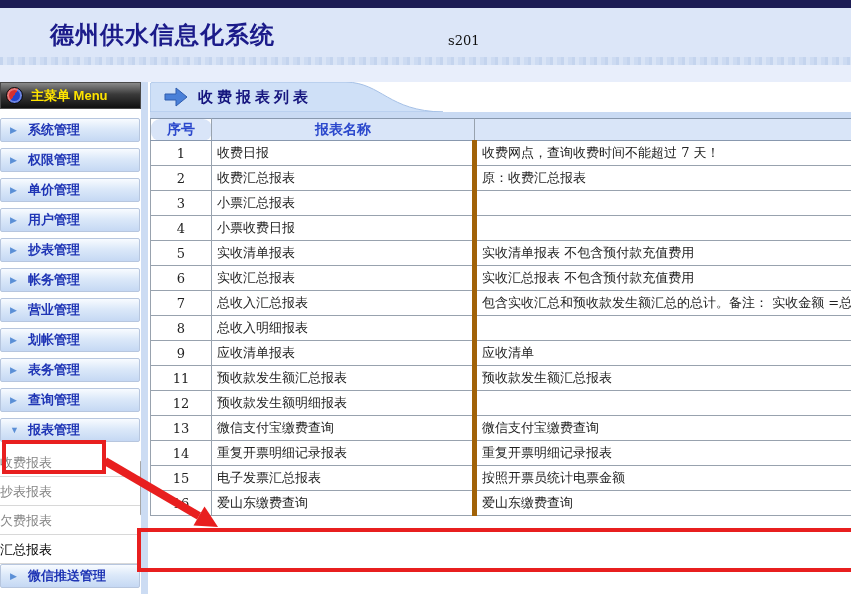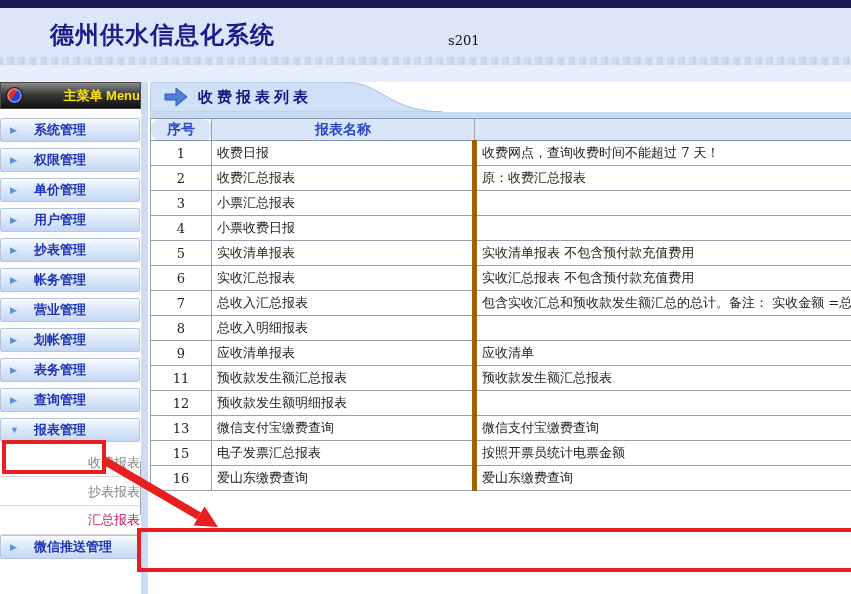--- a/index.html
+++ b/index.html
@@ -20,47 +20,47 @@
     position:absolute; left:448px; top:25px; font-size:13px; color:#101010;
     font-family:"DejaVu Serif", serif;
   }
   .band {
     position:absolute; left:0; top:57px; width:851px; height:8px;
     background:repeating-linear-gradient(90deg,#c4d4ee 0 3px,#d9e4f6 3px 7px,#cddbf2 7px 11px);
   }
   .gapband { position:absolute; left:0; top:65px; width:851px; height:17px; background:#e8eefb; }
 
   
-  .sidebar { position:absolute; left:0; top:82px; width:150px; height:461px; background:#ffffff;text-align:right; }
+  .sidebar { position:absolute; left:0; top:82px; width:150px; height:461px; background:#ffffff; }
   .sidebar-strip { position:absolute; left:141px; top:0; width:7px; height:512px; background:#ccdcf3; }
   .menu-header {
     position:relative; width:141px; height:27px; line-height:25px;
     background:linear-gradient(#8a8a8a,#3a3a3a 45%,#101010);
     border:1px solid #4a4a4a; color:#ffe400; font-weight:bold; font-size:13px;
     padding-left:30px; white-space:nowrap;
   }
   .menu-logo {
     position:absolute; left:5px; top:4px; width:17px; height:17px; border-radius:50%;
     background:linear-gradient(125deg,#d63030 0 48%,#2244cc 48%);
     border:1px solid #0d0d0d; box-shadow:inset 0 0 0 2px rgba(255,255,255,.35);
   }
   .sidebar-menu { position:absolute; left:0; top:36px; width:140px; }
   .menu-item {
     position:relative; height:24px; margin-bottom:6px; line-height:22px;
     background:linear-gradient(#f8fbff,#dce9f9 45%,#c5d8f3);
     border:1px solid #b7c6de; border-radius:2px; cursor:pointer;
   }
   .menu-item .tri { position:absolute; left:9px; top:0; font-size:9px; color:#5b8fd6; }
-  .menu-item .mlabel { position:absolute; left:33px; top:0; font-size:13px; font-weight:bold; color:#1f35b5; white-space:nowrap; }
+  .menu-item .mlabel { position:absolute; left:27px; top:0; font-size:13px; font-weight:bold; color:#1f35b5; white-space:nowrap; }
   .sub-item {
     height:29px; line-height:29px; border-bottom:1px solid #d8d8d8;
     background:#ffffff; color:#858585; font-size:13px; 
     white-space:nowrap; cursor:pointer;
   }
-  .sub-item.red { color:#be185d;font-family:Liberation Mono, monospace; }
+  .sub-item.red { color:#000000; }
   .collapse-handle {
     position:absolute; left:140px; top:373px; width:8px; height:66px; background:#a6a6a6;
     clip-path:polygon(100% 0,100% 100%,0 90%,0 10%);
     display:flex; align-items:center; justify-content:center;
     font-size:7px; color:#111; cursor:pointer;
   }
 
   
   .main { position:absolute; left:150px; top:82px; width:701px; height:588px; background:#ffffff; }
   .tab { position:absolute; left:0; top:0; width:300px; height:30px; }
@@ -151,20 +151,21 @@
       <div class="menu-item">
         <span class="tri">▶</span>
         <span class="mlabel">查询管理</span>
       </div>
       <div class="menu-item">
         <span class="tri">▼</span>
         <span class="mlabel">报表管理</span>
       </div>
       <div class="sub-item">收费报表</div>
       <div class="sub-item">抄表报表</div>
+      <div class="sub-item">欠费报表</div>
       <div class="sub-item red">汇总报表</div>
       <div class="menu-item">
         <span class="tri">▶</span>
         <span class="mlabel">微信推送管理</span>
       </div>
     </div>
   <div class="collapse-handle">◄</div>
   <div class="sidebar-strip"></div>
 </div>
 
@@ -249,20 +250,25 @@
             <td class="no">12</td>
             <td class="name">预收款发生额明细报表</td>
             <td class="note"></td>
           </tr>
           <tr>
             <td class="no">13</td>
             <td class="name">微信支付宝缴费查询</td>
             <td class="note">微信支付宝缴费查询</td>
           </tr>
           <tr>
+            <td class="no">14</td>
+            <td class="name">重复开票明细记录报表</td>
+            <td class="note">重复开票明细记录报表</td>
+          </tr>
+          <tr>
             <td class="no">15</td>
             <td class="name">电子发票汇总报表</td>
             <td class="note">按照开票员统计电票金额</td>
           </tr>
           <tr>
             <td class="no">16</td>
             <td class="name">爱山东缴费查询</td>
             <td class="note">爱山东缴费查询</td>
           </tr>
         </tbody>

